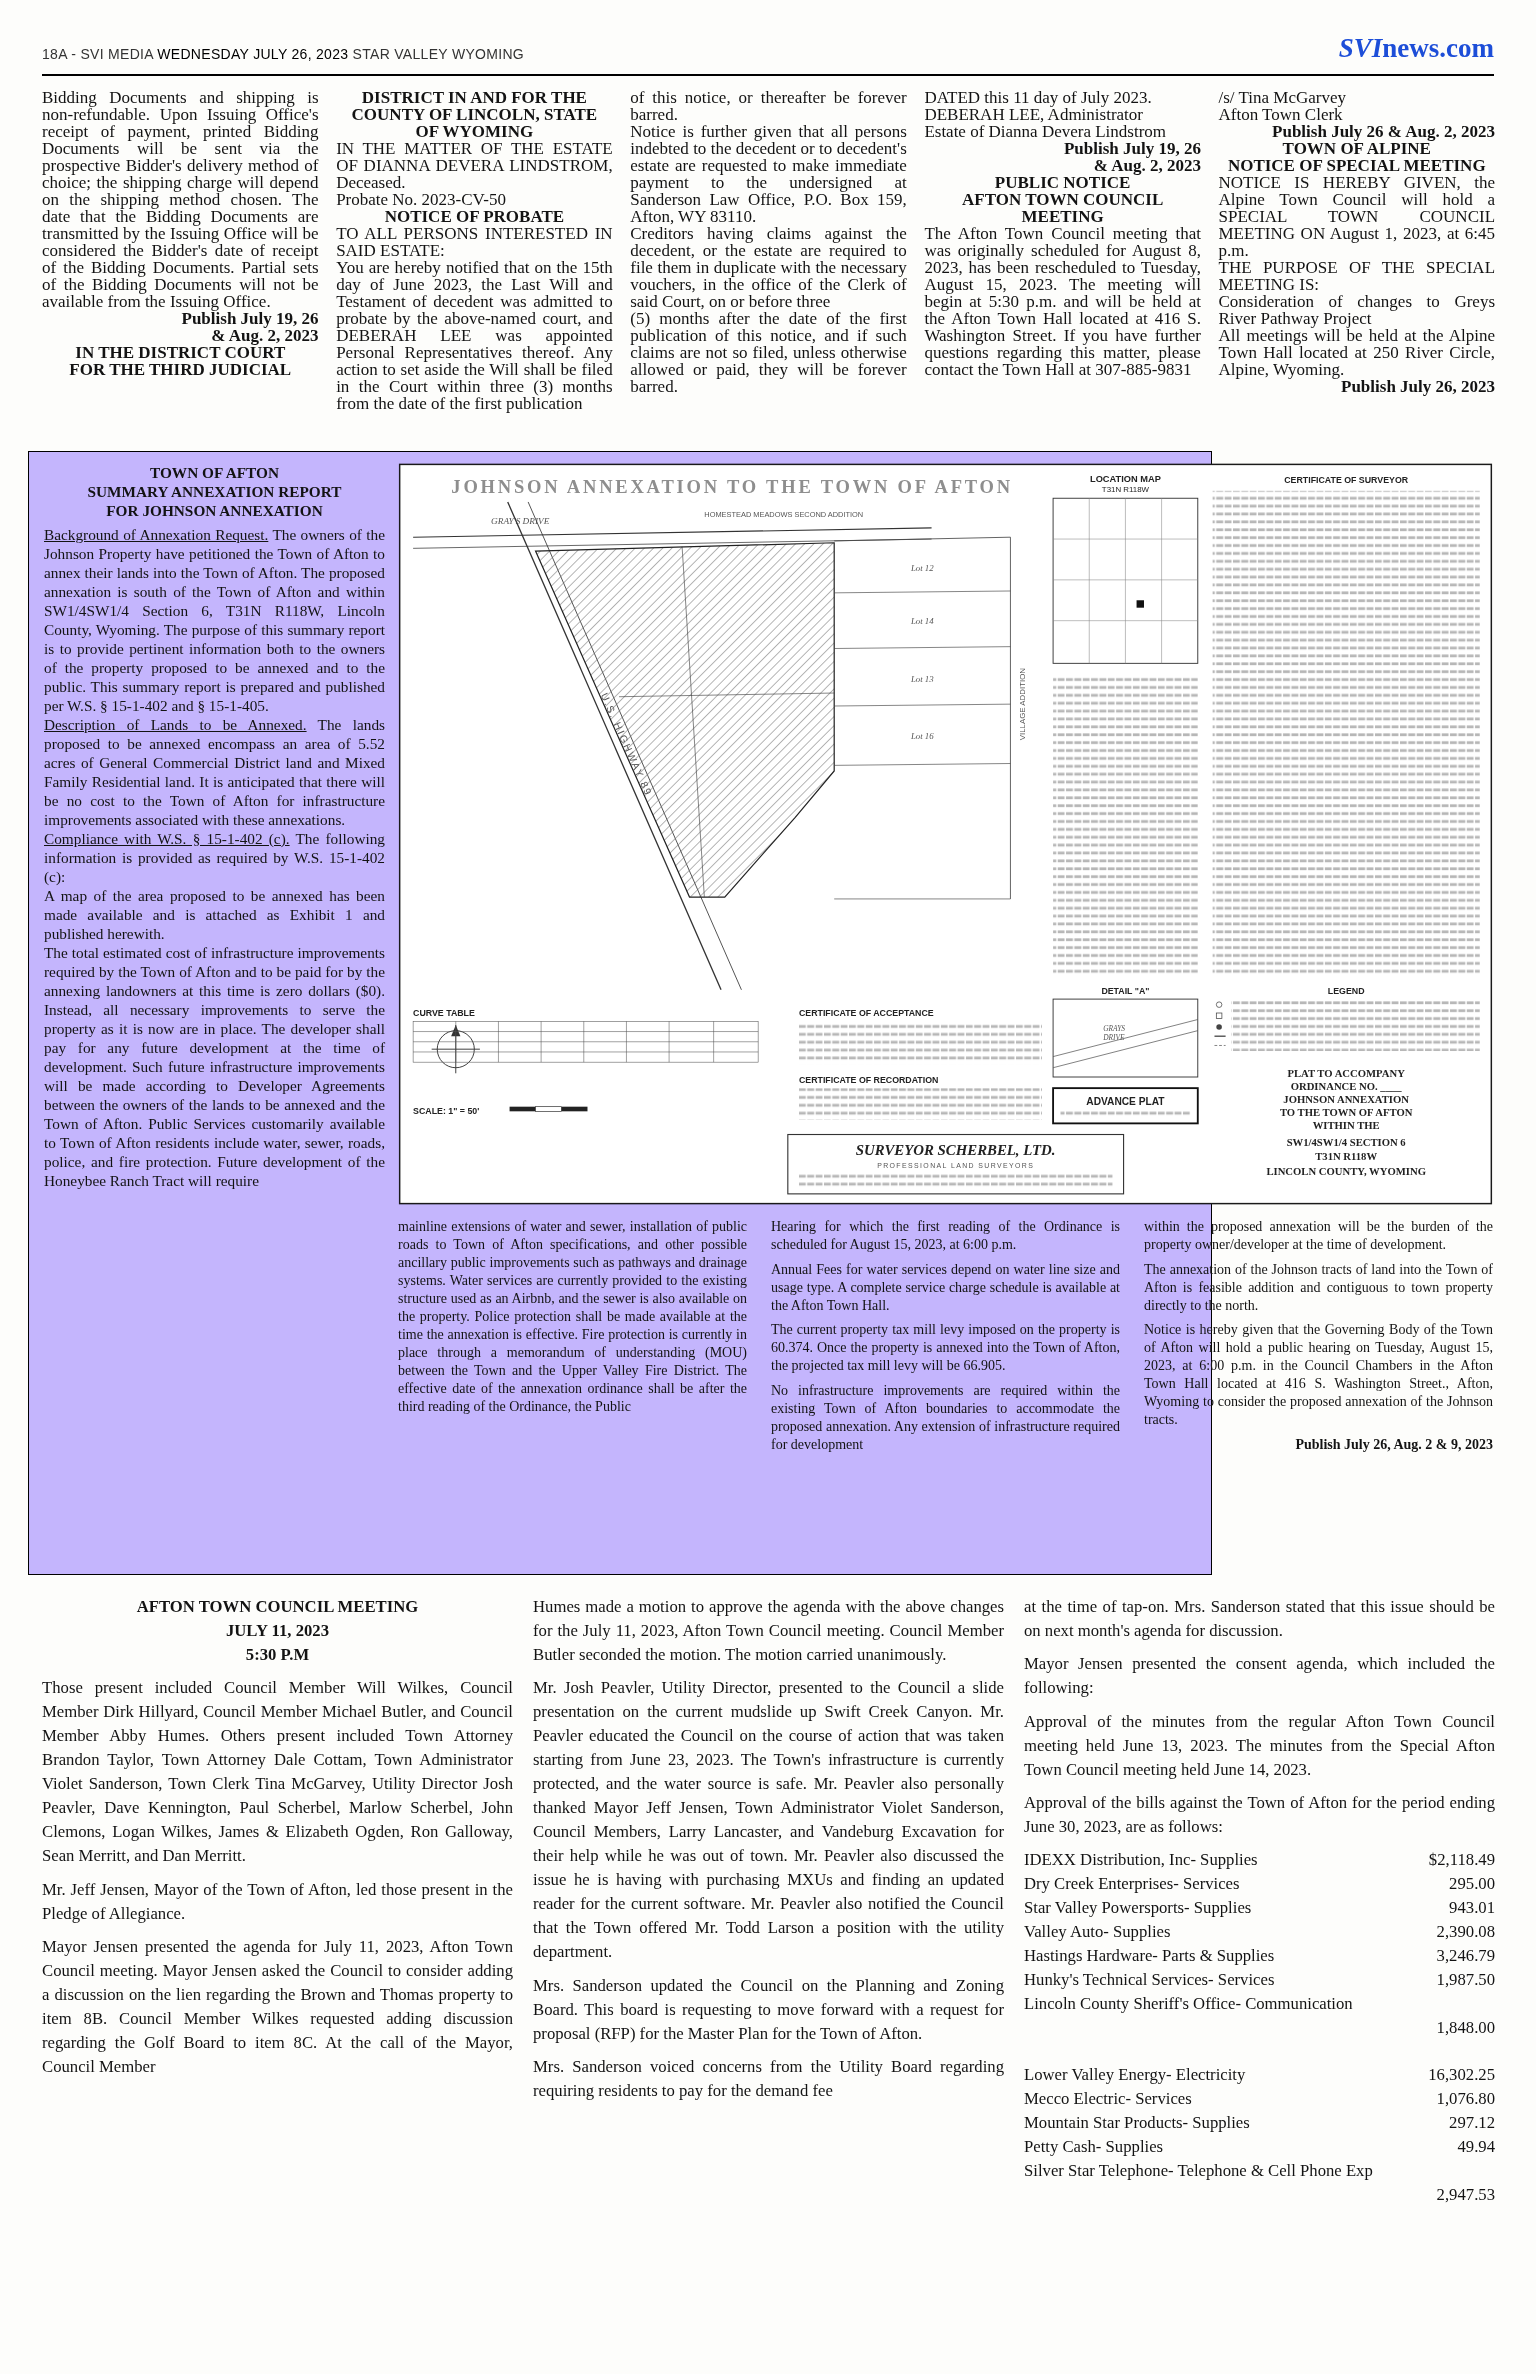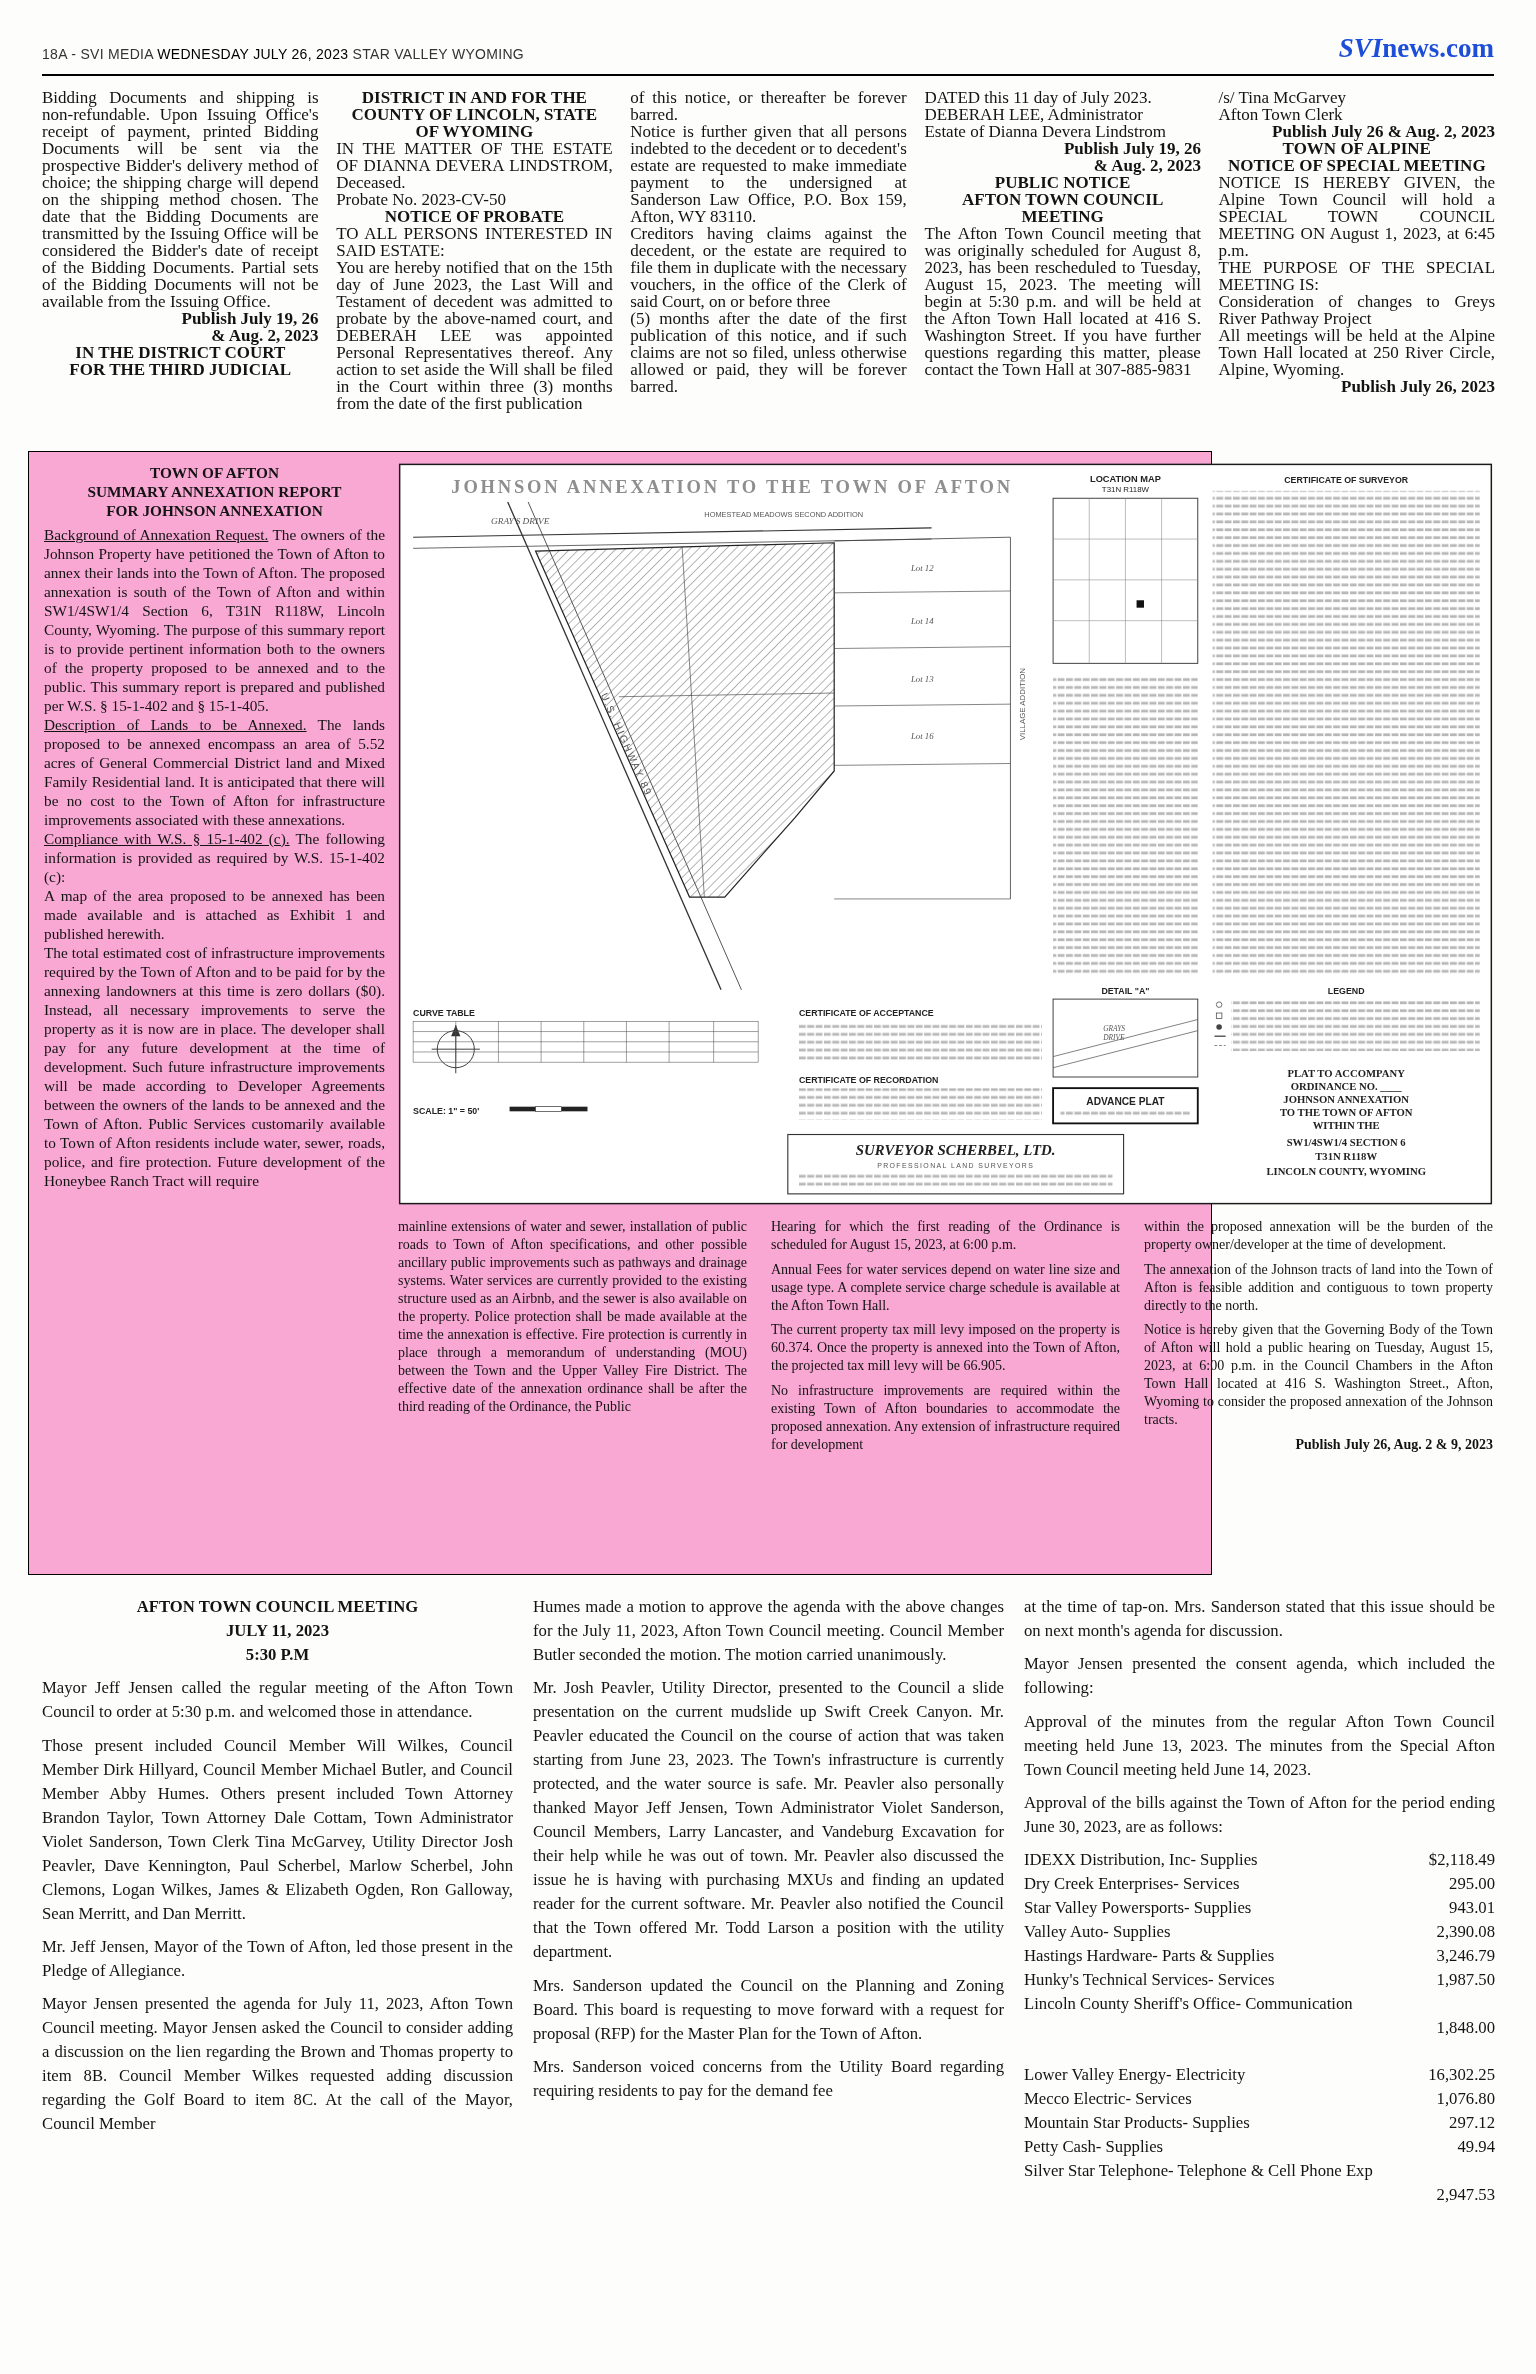--- a/index.html
+++ b/index.html
@@ -27,21 +27,21 @@
   }
   .ncol { flex: 1; font-size: 17px; line-height: 17px; text-align: justify; }
   .ncol p { margin: 0; }
   .head { font-weight: bold; text-align: center; white-space: pre-line; }
   .pubr { font-weight: bold; text-align: right; white-space: pre-line; }
   .mt4 { margin-top: 3.7px; } .mt16 { margin-top: 15px; }
 
   
   .annex-box {
     position: absolute; left: 28px; top: 451px; width: 1184px; height: 1124px;
-    border: 1.9px solid #000; background: #f9a8d4;
+    border: 1.9px solid #000; background: #c4b5fd;
   }
   .annex-left {
     position: absolute; left: 15px; top: 11px; width: 341px;
     font-size: 15.3px; line-height: 19px; text-align: justify;
   }
   .annex-left .head { margin-bottom: 4.6px; }
   .annex-left p { margin: 0; }
   .lead { text-decoration: underline; }
 
   .plat-wrap { position: absolute; left: 369px; top: 11px; width: 1095px; height: 742px; }
@@ -308,21 +308,20 @@
       <p class="pubr">Publish July 26, Aug. 2 &amp; 9, 2023</p>
     </div>
   </div>
 </section>
 
 <section class="council">
   <div class="ccol">
     <p class="head">AFTON TOWN COUNCIL MEETING
 JULY 11, 2023
 5:30 P.M</p>
-    <p>Mayor Jeff Jensen called the regular meeting of the Afton Town Council to order at 5:30 p.m. and welcomed those in attendance.</p>
     <p>Those present included Council Member Will Wilkes, Council Member Dirk Hillyard, Council Member Michael Butler, and Council Member Abby Humes. Others present included Town Attorney Brandon Taylor, Town Attorney Dale Cottam, Town Administrator Violet Sanderson, Town Clerk Tina McGarvey, Utility Director Josh Peavler, Dave Kennington, Paul Scherbel, Marlow Scherbel, John Clemons, Logan Wilkes, James &amp; Elizabeth Ogden, Ron Galloway, Sean Merritt, and Dan Merritt.</p>
     <p>Mr. Jeff Jensen, Mayor of the Town of Afton, led those present in the Pledge of Allegiance.</p>
     <p>Mayor Jensen presented the agenda for July 11, 2023, Afton Town Council meeting. Mayor Jensen asked the Council to consider adding a discussion on the lien regarding the Brown and Thomas property to item 8B. Council Member Wilkes requested adding discussion regarding the Golf Board to item 8C.  At the call of the Mayor, Council Member</p>
   </div>
   <div class="ccol">
     <p>Humes made a motion to approve the agenda with the above changes for the July 11, 2023, Afton Town Council meeting. Council Member Butler seconded the motion. The motion carried unanimously.</p>
     <p>Mr. Josh Peavler, Utility Director, presented to the Council a slide presentation on the current mudslide up Swift Creek Canyon. Mr. Peavler educated the Council on the course of action that was taken starting from June 23, 2023. The Town's infrastructure is currently protected, and the water source is safe. Mr. Peavler also personally thanked Mayor Jeff Jensen, Town Administrator Violet Sanderson, Council Members, Larry Lancaster, and Vandeburg Excavation for their help while he was out of town. Mr. Peavler also discussed the issue he is having with purchasing MXUs and finding an updated reader for the current software. Mr. Peavler also notified the Council that the Town offered Mr. Todd Larson a position with the utility department.</p>
     <p>Mrs. Sanderson updated the Council on the Planning and Zoning Board. This board is requesting to move forward with a request for proposal (RFP) for the Master Plan for the Town of Afton.</p>
     <p>Mrs. Sanderson voiced concerns from the Utility Board regarding requiring residents to pay for the demand fee</p>
   </div>

